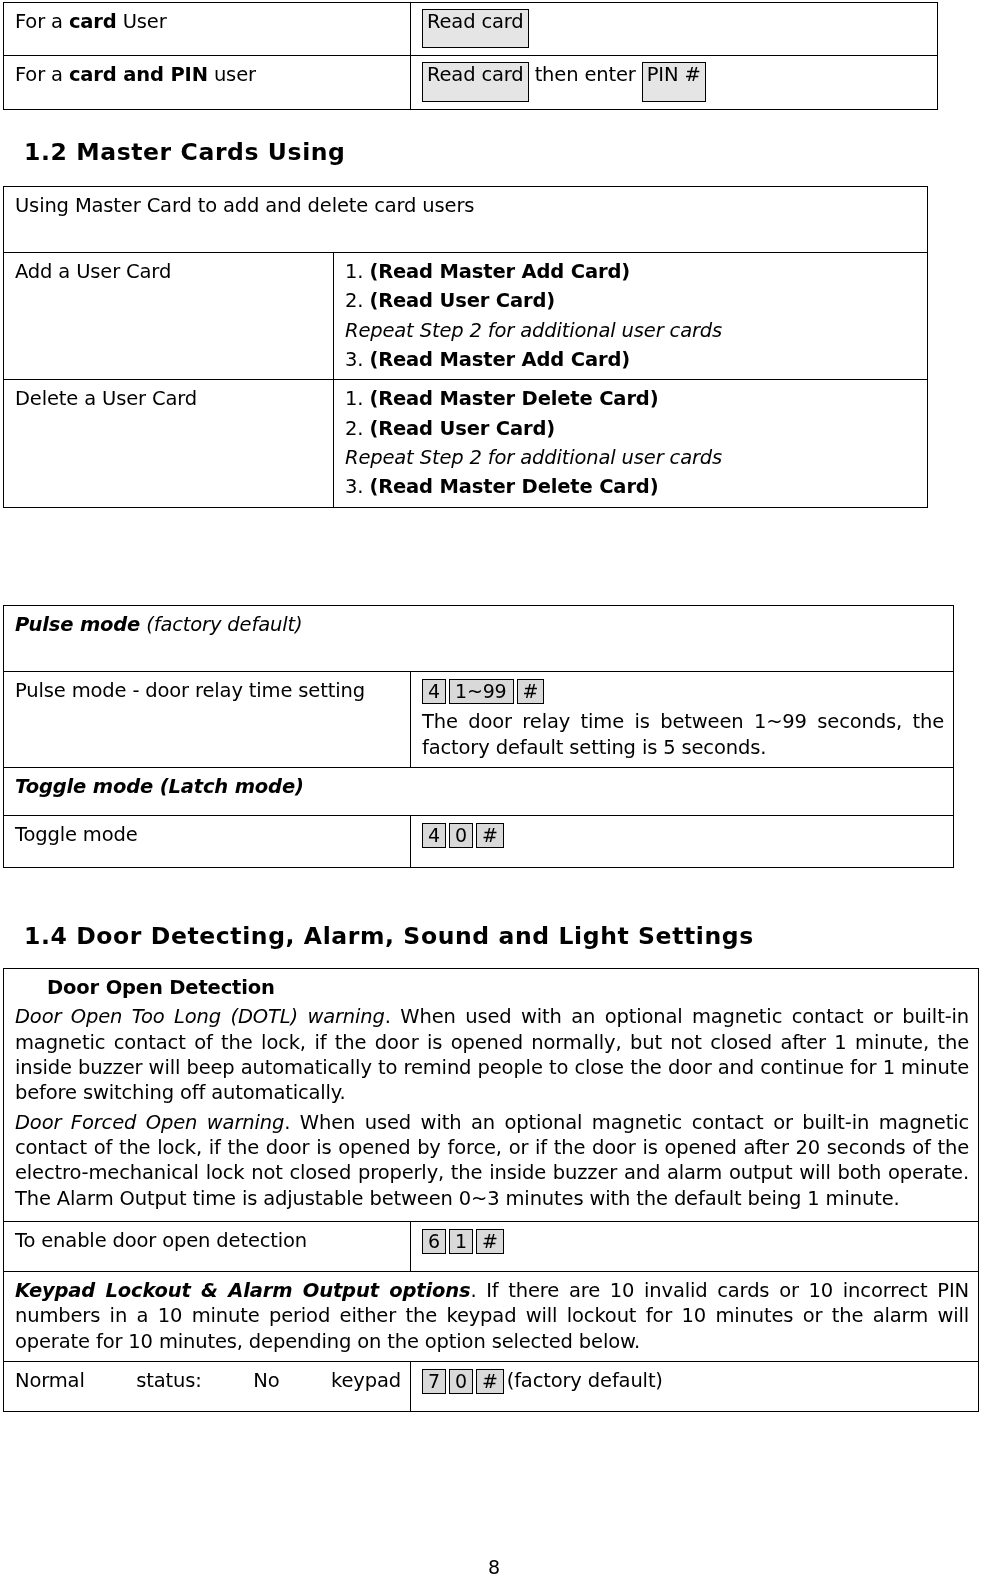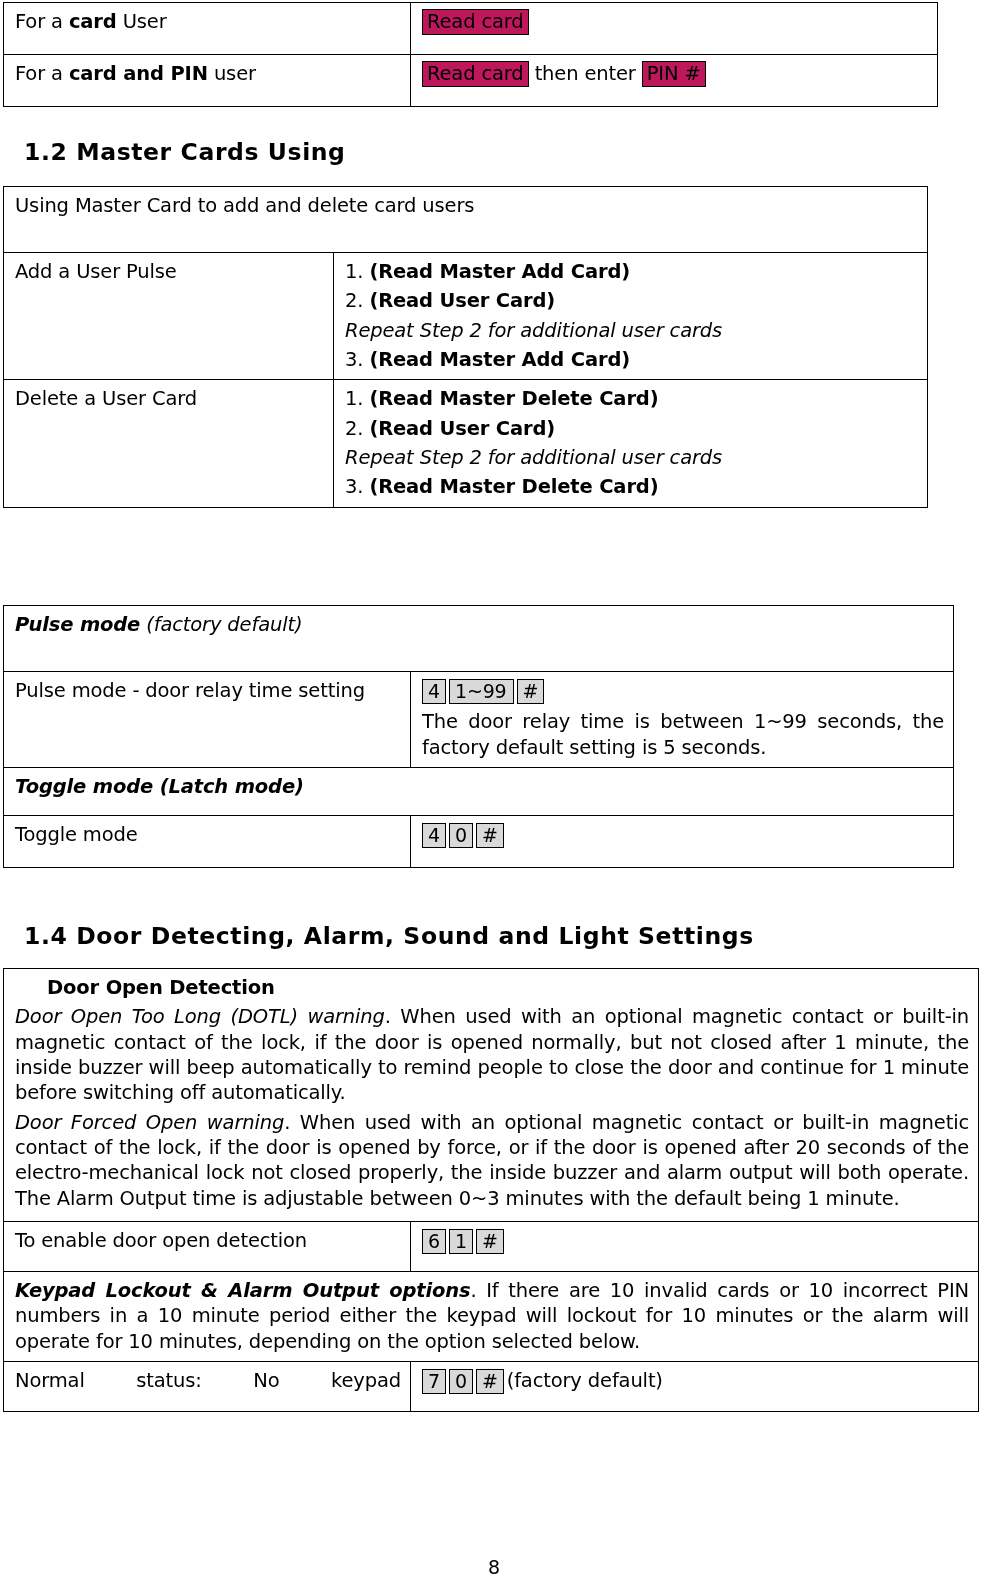--- a/index.html
+++ b/index.html
@@ -66,23 +66,23 @@
     font-size: 19px;
     line-height: 1.18;
     vertical-align: middle;
     white-space: nowrap;
   }
   .key.wide { padding-right: 6px; }
 
   
   .shade {
     display: inline-block;
-    background: #be185d;
+    background: #e5e5e5;
     border: 1.3px solid #000;
-    padding: 0 4px 1px 4px;
+    padding: 0 4px 14px 4px;
     line-height: 1.2;
     white-space: nowrap;
     vertical-align: baseline;
   }
 
   .justify { text-align: justify; text-justify: inter-word; }
 
   .keyrow { margin-bottom: 5px; }
   .stepline { margin: 0 0 4px 0; }
   .stepline:last-child { margin-bottom: 0; }
@@ -136,21 +136,21 @@
         <col style="width:594px">
       </colgroup>
     <tbody>
       <tr>
         <td colspan="2" class="tallpad" style="height:52px;">
           <span>Using Master Card to add and delete card users</span>
         </td>
       </tr>
       <tr>
         <td>
-          <span>Add a User Pulse</span>
+          <span>Add a User Card</span>
         </td>
         <td>
           <div class="stepline"><span>1.</span> <span class="b">(Read Master Add Card)</span></div>
           <div class="stepline"><span>2.</span> <span class="b">(Read User Card)</span></div>
           <div class="stepline"><span class="i">Repeat Step 2 for additional user cards</span></div>
           <div class="stepline"><span>3.</span> <span class="b">(Read Master Add Card)</span></div>
         </td>
       </tr>
       <tr>
         <td>

